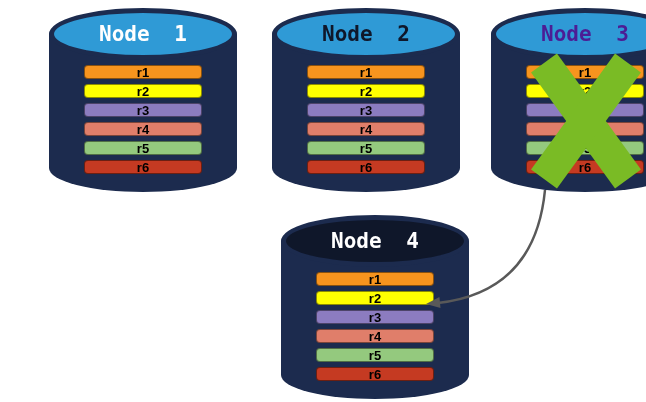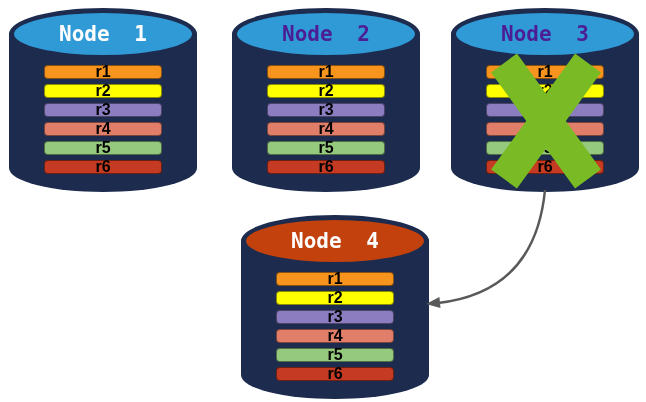--- a/index.html
+++ b/index.html
@@ -4,21 +4,21 @@
 <style>
   html, body { margin: 0; padding: 0; background: #ffffff; }
   .canvas {
     position: relative;
     width: 646px;
     height: 402px;
     background: #ffffff;
     overflow: hidden;
     font-family: "Liberation Sans", sans-serif;
   }
-  .node { position: absolute; width: 200px; height: 184px; }
+  .node { position: absolute; width: 200px; height: 184px; margin-left: 40px; }
   .cyl-body {
     position: absolute;
     left: 0; top: 26px;
     width: 188px; height: 158px;
     border-radius: 0 0 94px 94px / 0 0 24px 24px;
   }
   .cyl-top {
     position: absolute;
     left: 0; top: 0;
     width: 188px; height: 52px;
@@ -41,21 +41,21 @@
     width: 118px;
     z-index: 1;
   }
   .row-bar {
     height: 14px;
     margin-bottom: 5px;
     box-sizing: border-box;
     border: 1px solid rgba(0,0,0,0.45);
     border-radius: 4px;
     display: flex; align-items: center; justify-content: center;
-    font-size: 16px;
+    font-size: 13px;
     font-weight: bold;
     line-height: 1;
   }
   .cross-svg {
     position: absolute;
     left: 37px; top: 45px;
     z-index: 2;
     overflow: visible;
   }
   .arrow-svg {
@@ -81,21 +81,21 @@
       <div class="row-bar" style="background: rgb(140, 124, 192); color: rgb(0, 0, 0);">r3</div>
       <div class="row-bar" style="background: rgb(224, 126, 106); color: rgb(0, 0, 0);">r4</div>
       <div class="row-bar" style="background: rgb(148, 201, 126); color: rgb(0, 0, 0);">r5</div>
       <div class="row-bar" style="background: rgb(197, 58, 34); color: rgb(0, 0, 0);">r6</div>
     </div>
   </div>
 
   <div class="node" style="left:232px;top:8px">
     <div class="cyl-body" style="background: rgb(28, 43, 78);"></div>
     <div class="cyl-top" style="background: rgb(47, 154, 214); border-color: rgb(28, 43, 78);">
-      <span class="node-title" style="color: #4c1d95;">Node 2</span>
+      <span class="node-title" style="color: #0f172a;">Node 2</span>
     </div>
     <div class="rows">
       <div class="row-bar" style="background: rgb(247, 148, 30); color: rgb(0, 0, 0);">r1</div>
       <div class="row-bar" style="background: rgb(255, 255, 0); color: rgb(0, 0, 0);">r2</div>
       <div class="row-bar" style="background: rgb(140, 124, 192); color: rgb(0, 0, 0);">r3</div>
       <div class="row-bar" style="background: rgb(224, 126, 106); color: rgb(0, 0, 0);">r4</div>
       <div class="row-bar" style="background: rgb(148, 201, 126); color: rgb(0, 0, 0);">r5</div>
       <div class="row-bar" style="background: rgb(197, 58, 34); color: rgb(0, 0, 0);">r6</div>
     </div>
   </div>
@@ -114,21 +114,21 @@
       <div class="row-bar" style="background: rgb(197, 58, 34); color: rgb(0, 0, 0);">r6</div>
     </div>
     <svg class="cross-svg" width="116" height="136" viewBox="0 0 116 136" aria-hidden="true">
       <line x1="16" y1="10" x2="100" y2="126" stroke-width="32" stroke-linecap="butt" style="stroke: rgb(122, 187, 37);"></line>
       <line x1="100" y1="10" x2="16" y2="126" stroke-width="32" stroke-linecap="butt" style="stroke: rgb(122, 187, 37);"></line>
     </svg>
   </div>
 
   <div class="node" style="left:241px;top:215px">
     <div class="cyl-body" style="background: rgb(28, 43, 78);"></div>
-    <div class="cyl-top" style="background: #c2410c; border-color: rgb(28, 43, 78);">
+    <div class="cyl-top" style="background: #0f172a; border-color: rgb(28, 43, 78);">
       <span class="node-title" style="color: rgb(255, 255, 255);">Node 4</span>
     </div>
     <div class="rows">
       <div class="row-bar" style="background: rgb(247, 148, 30); color: rgb(0, 0, 0);">r1</div>
       <div class="row-bar" style="background: rgb(255, 255, 0); color: rgb(0, 0, 0);">r2</div>
       <div class="row-bar" style="background: rgb(140, 124, 192); color: rgb(0, 0, 0);">r3</div>
       <div class="row-bar" style="background: rgb(224, 126, 106); color: rgb(0, 0, 0);">r4</div>
       <div class="row-bar" style="background: rgb(148, 201, 126); color: rgb(0, 0, 0);">r5</div>
       <div class="row-bar" style="background: rgb(197, 58, 34); color: rgb(0, 0, 0);">r6</div>
     </div>

